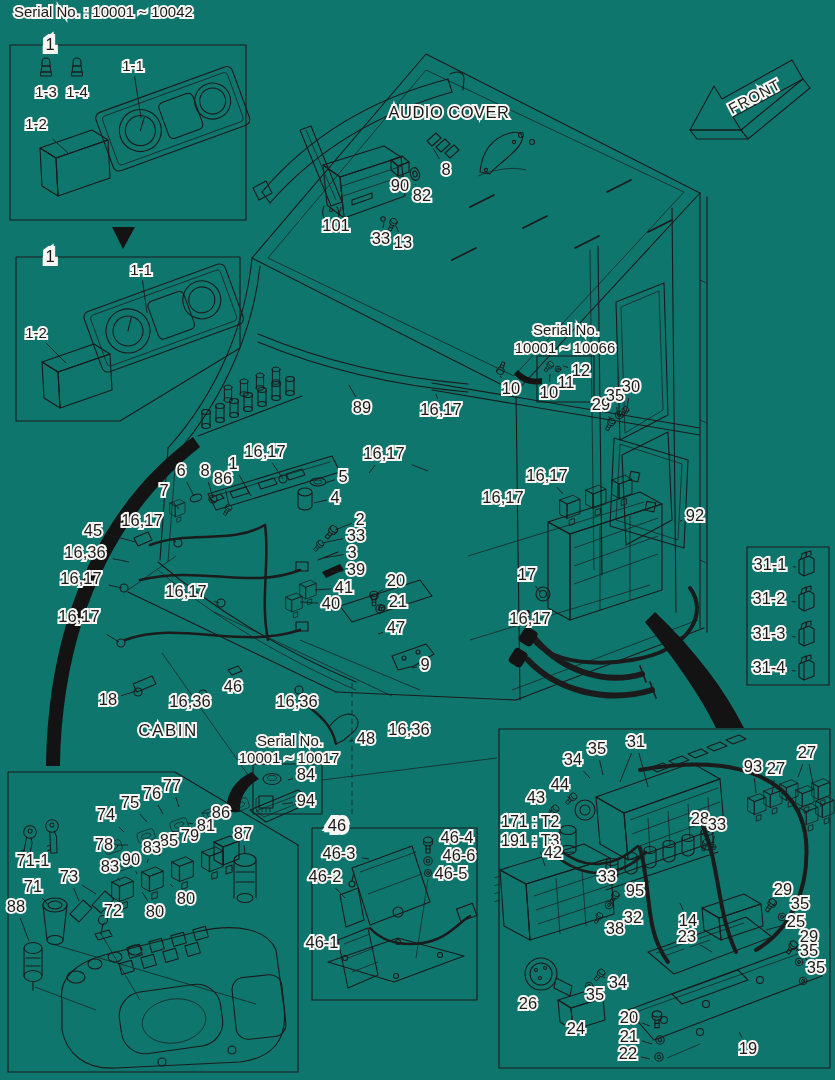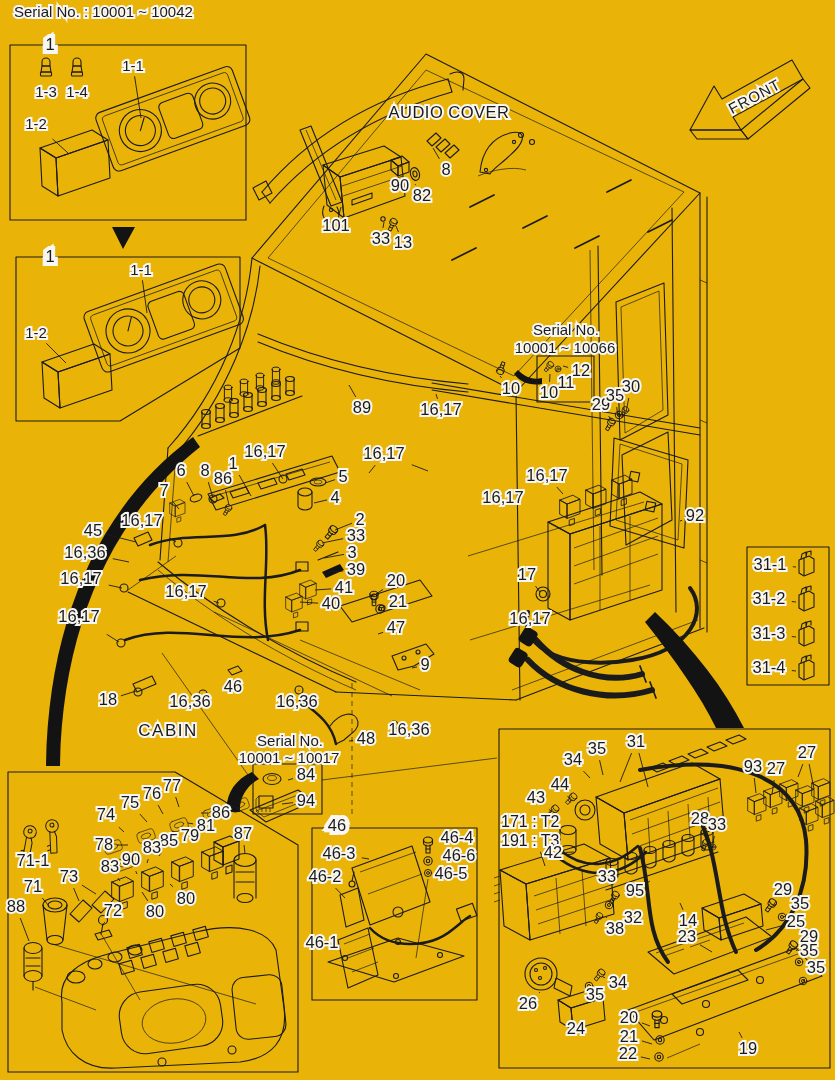--- a/index.html
+++ b/index.html
@@ -1,16 +1,16 @@
 <!DOCTYPE html>
 <html><head>
 <meta charset="utf-8">
 <style>
   html,body{margin:0;padding:0;background:#e8e8e8;}
-  .stage{position:relative;width:835px;height:1080px;background:#eab308;overflow:hidden;
+  .stage{position:relative;width:835px;height:1080px;background:#0f766e;overflow:hidden;
          font-family:"Liberation Sans",sans-serif;}
   svg{position:absolute;left:0;top:0;}
   .ln{fill:none;stroke:#1b1b1b;stroke-width:1.1;stroke-linecap:round;stroke-linejoin:round;}
   .lt{fill:none;stroke:#1b1b1b;stroke-width:0.7;}
   .hv{fill:none;stroke:#1b1b1b;stroke-width:1.7;stroke-linecap:round;}
   .bk{fill:#131313;stroke:none;}
   .tube{fill:none;stroke:#1b1b1b;stroke-width:6;stroke-linecap:round;}
   .tube2{fill:none;stroke:#1b1b1b;stroke-width:4;stroke-linecap:round;}
   .tube3{fill:none;stroke:#1b1b1b;stroke-width:2.5;stroke-linecap:round;}
   .dash{stroke-dasharray:5 4;}

